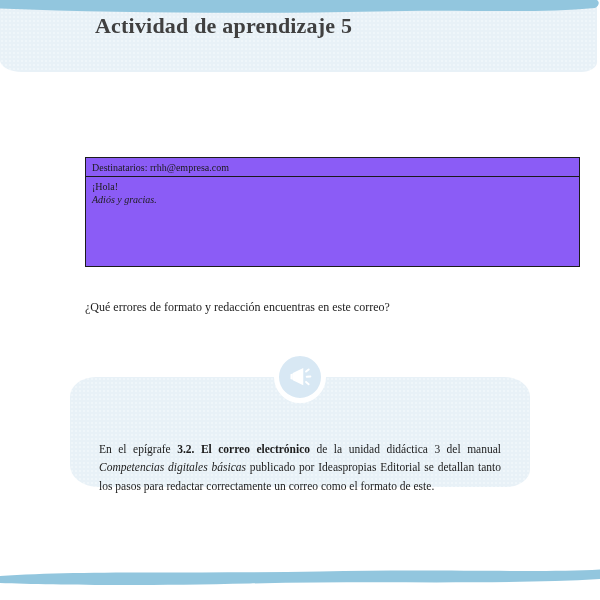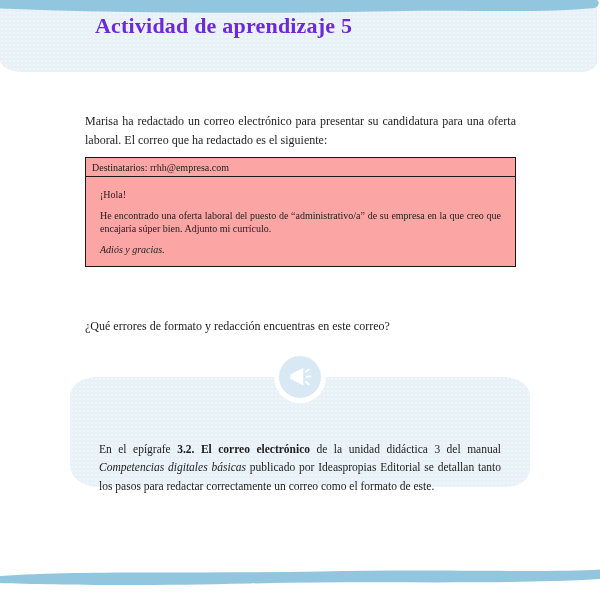--- a/index.html
+++ b/index.html
@@ -15,43 +15,43 @@
   }
   
   .header-band {
     position:absolute; top:7px; left:0; width:597px; height:65px;
     background-color:#e8f1f7;
     border-radius:0 0 16px 22px / 0 0 10px 12px;
   }
   .top-wave { position:absolute; top:0; left:0; z-index:2; }
   .page-title {
     position:absolute; top:13px; left:95px; z-index:3;
-    font-size:22px; font-weight:bold; letter-spacing:.2px; color:#6d28d9;
+    font-size:22px; font-weight:bold; letter-spacing:.2px; color:#404040;
   }
   
   .intro {
     position:absolute; top:100px; left:85px; width:431px;
     font-size:12px; line-height:19px; text-align:justify;
   }
   
   .email-box {
-    position:absolute; top:157px; left:85px; width:431px;
+    position:absolute; top:157px; left:85px; width:495px;
     border:1.5px solid #1b1b1b; box-sizing:border-box;
-    font-size:10px; line-height:13px; background:#fca5a5;
+    font-size:10px; line-height:13px; background:#8b5cf6;
   }
   .email-row {
     padding:3px 6px 2px; height:19px; box-sizing:border-box;
     border-bottom:1.5px solid #1b1b1b; overflow:hidden;
   }
   .email-body { padding:3px 6px 4px; height:89px; box-sizing:border-box; }
-  .email-body p { margin:8px; }
+  .email-body p { margin:0; }
   .p-body { margin-top:13px; text-align:justify; }
   .p-farewell { margin-top:16px;font-style:italic; }
   
-  .question { position:absolute; top:307px; left:85px; width:440px; font-size:12px; }
+  .question { position:absolute; top:288px; left:85px; width:440px; font-size:12px; }
   
   .note-box {
     position:absolute; top:377px; left:70px; width:460px; height:110px;
     background-color:#e8f1f7;
     border-radius:26px 26px 24px 28px / 20px 20px 18px 22px;
   }
   .note-text {
     position:absolute; top:51px; left:29px; width:402px;
     font-size:11.5px; line-height:18.5px; text-align:justify;
   }
@@ -73,29 +73,27 @@
 <div class="page">
 
   <div class="header-band tex"></div>
 
   <svg class="top-wave" width="600" height="18" viewBox="0 0 600 18" aria-hidden="true">
     <path d="M0 0 L597 0 C600 2 599 6 595 8 C535 14 465 9 375 11.5 C255 14 115 13 0 8.5 Z" fill="#92c6de"></path>
   </svg>
 
   <div class="page-title">Actividad de aprendizaje 5</div>
 
-  <p class="intro">Marisa ha redactado un correo electrónico para presentar su candidatura para una oferta laboral. El correo que ha redactado es el siguiente:</p>
 
   <div class="email-box">
     <div class="email-row">
       <span>Destinatarios: rrhh@empresa.com</span>
     </div>
     <div class="email-body">
       <p class="p-greeting">¡Hola!</p>
-      <p class="p-body">He encontrado una oferta laboral del puesto de “administrativo/a” de su empresa en la que creo que encajaría súper bien. Adjunto mi currículo.</p>
       <p class="p-farewell">Adiós y gracias.</p>
     </div>
   </div>
 
   <p class="question">¿Qué errores de formato y redacción encuentras en este correo?</p>
 
   <div class="badge">
     <svg width="26" height="26" viewBox="0 0 24 24" aria-hidden="true">
       <path d="M3.2 9.4 L5.4 8.7 L5.4 14.5 L3.2 13.8 Z" fill="#ffffff"></path>
       <path d="M5.4 8.3 L15 3.6 L15 19.6 L5.4 14.9 Z" fill="#ffffff"></path>

